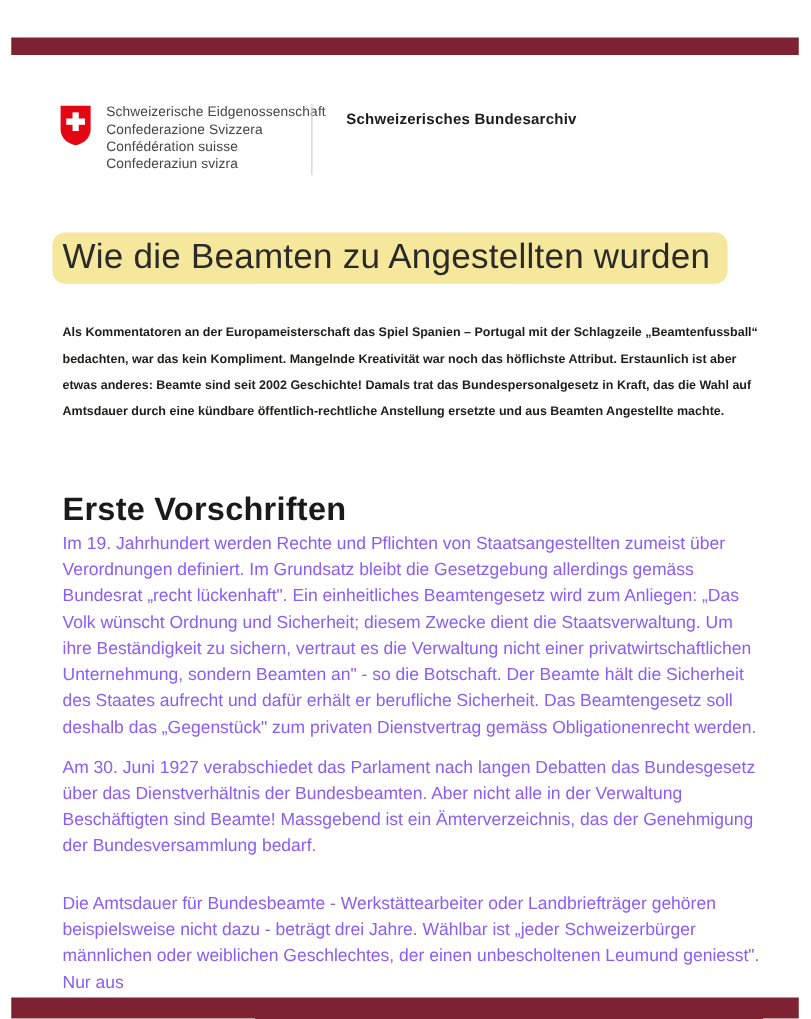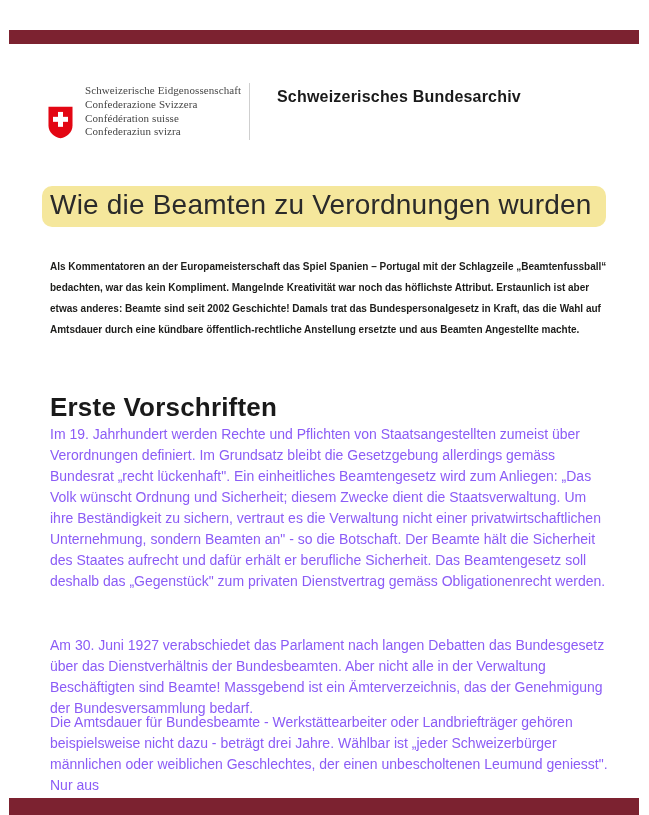--- a/index.html
+++ b/index.html
@@ -12,25 +12,25 @@
     overflow:hidden;
   }
   .accent-bar{
     position:absolute;left:9px;width:630px;
     background:#7c2230;
   }
   .accent-bar.top{top:30px;height:14px;}
   .accent-bar.bottom{top:798px;height:17px;}
 
   
-  .logo-block{position:absolute;top:84px;left:48px;display:flex;align-items:flex-end;font-family:Liberation Serif, serif;}
+  .logo-block{position:absolute;top:84px;left:48px;display:flex;align-items:flex-start;}
   .shield{width:25px;height:33px;display:block;}
   .logo-lines{margin-left:12px;font-size:11px;line-height:13.8px;color:#454545;letter-spacing:.1px;}
   .header-divider{position:absolute;left:249px;top:83px;width:1px;height:57px;background:#cfcfcf;}
-  .org-name{position:absolute;left:277px;top:88px;font-size:16px;font-weight:bold;color:#1a1a1a;letter-spacing:.2px;}
+  .org-name{position:absolute;left:277px;top:88px;font-size:12px;font-weight:bold;color:#1a1a1a;letter-spacing:.2px;}
 
   
   .title-wrap{position:absolute;left:42px;top:186px;}
   .title-highlight{
     display:inline-block;
     background:#f5e79c;
     border-radius:10px;
     padding:3px 14px 6px 8px;
     font-size:28px;
     font-weight:400;
@@ -49,21 +49,21 @@
     font-size:26px;font-weight:700;color:#1a1a1a;
     letter-spacing:.2px;
   }
   .section-heading.h1{top:392px;}
   .section-heading.h2{top:589px;}
   .body-par{
     position:absolute;left:50px;width:558px;
     font-size:14px;font-weight:400;line-height:21px;color:#8b5cf6;
   }
   .body-par.p1{top:424px;}
-  .body-par.p2{top:635px;}
+  .body-par.p2{top:603px;}
   .body-par.p3{top:712px;}
 </style>
 </head>
 <body>
 
 <div class="page">
 
   <div class="accent-bar top"></div>
 
   <div class="logo-block">
@@ -78,21 +78,21 @@
       <div>Confédération suisse</div>
       <div>Confederaziun svizra</div>
     </div>
   </div>
 
   <div class="header-divider"></div>
 
   <div class="org-name">Schweizerisches Bundesarchiv</div>
 
   <div class="title-wrap">
-    <h1 class="title-highlight" style="margin:0">Wie die Beamten zu Verordnungen wurden</h1>
+    <h1 class="title-highlight" style="margin:0">Wie die Beamten zu Angestellten wurden</h1>
   </div>
 
   <p class="lead">Als Kommentatoren an der Europameisterschaft das Spiel Spanien – Portugal mit der Schlagzeile „Beamtenfussball“ bedachten, war das kein Kompliment. Mangelnde Kreativität war noch das höflichste Attribut. Erstaunlich ist aber etwas anderes: Beamte sind seit 2002 Geschichte! Damals trat das Bundespersonalgesetz in Kraft, das die Wahl auf Amtsdauer durch eine kündbare öffentlich-rechtliche Anstellung ersetzte und aus Beamten Angestellte machte.</p>
 
   <h2 class="section-heading h1" style="margin:0">Erste Vorschriften</h2>
   <p class="body-par p1" style="margin:0">Im 19. Jahrhundert werden Rechte und Pflichten von Staatsangestellten zumeist über Verordnungen definiert. Im Grundsatz bleibt die Gesetzgebung allerdings gemäss Bundesrat „recht lückenhaft". Ein einheitliches Beamtengesetz wird zum Anliegen: „Das Volk wünscht Ordnung und Sicherheit; diesem Zwecke dient die Staatsverwaltung. Um ihre Beständigkeit zu sichern, vertraut es die Verwaltung nicht einer privatwirtschaftlichen Unternehmung, sondern Beamten an" - so die Botschaft. Der Beamte hält die Sicherheit des Staates aufrecht und dafür erhält er berufliche Sicherheit. Das Beamtengesetz soll deshalb das „Gegenstück" zum privaten Dienstvertrag gemäss Obligationenrecht werden.</p>
 
   <p class="body-par p2" style="margin:0">Am 30. Juni 1927 verabschiedet das Parlament nach langen Debatten das Bundesgesetz über das Dienstverhältnis der Bundesbeamten. Aber nicht alle in der Verwaltung Beschäftigten sind Beamte! Massgebend ist ein Ämterverzeichnis, das der Genehmigung der Bundesversammlung bedarf.</p>
   <p class="body-par p3" style="margin:0">Die Amtsdauer für Bundesbeamte - Werkstättearbeiter oder Landbriefträger gehören beispielsweise nicht dazu - beträgt drei Jahre. Wählbar ist „jeder Schweizerbürger männlichen oder weiblichen Geschlechtes, der einen unbescholtenen Leumund geniesst". Nur aus</p>
 

